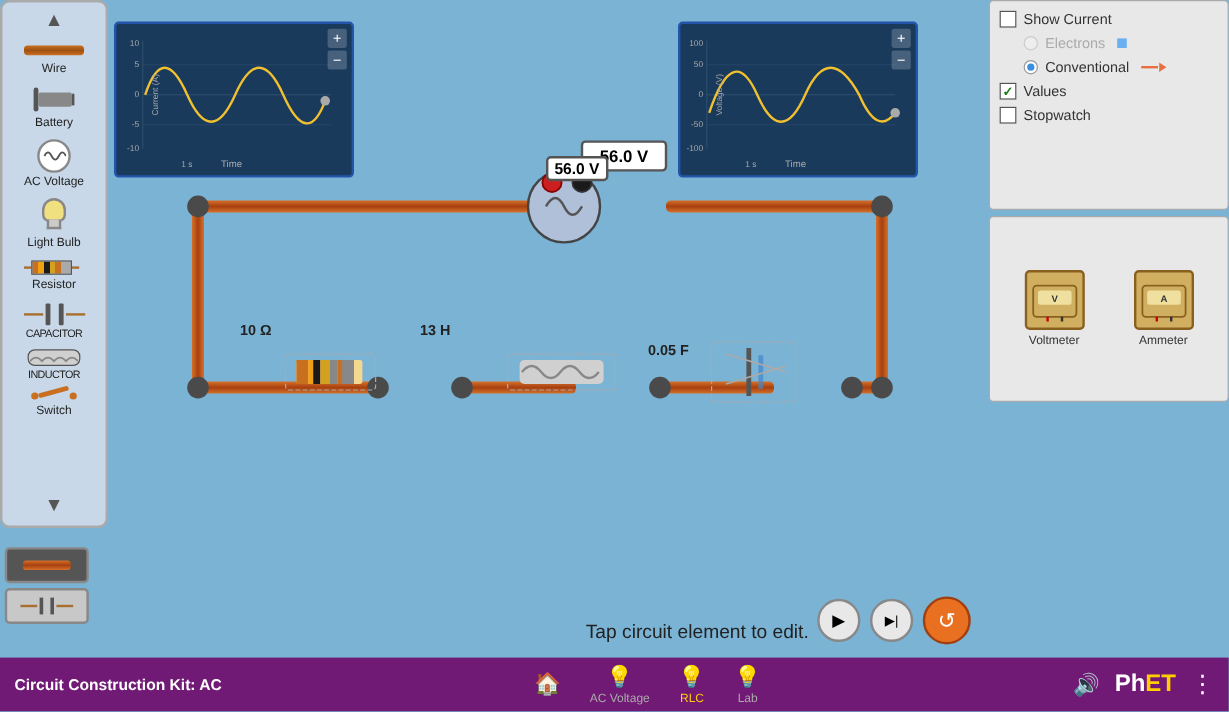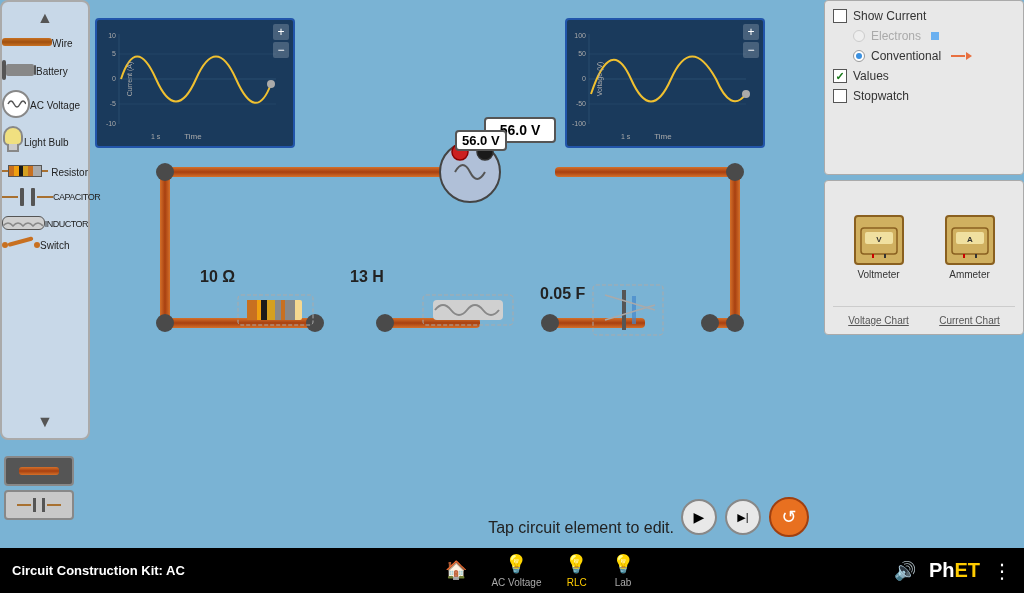--- a/index.html
+++ b/index.html
@@ -32,21 +32,21 @@
       height: 24px;
       display: flex;
       align-items: center;
       justify-content: center;
       cursor: pointer;
       color: #555;
       font-size: 16px;
     }
     .sidebar-item {
       display: flex;
-      flex-direction: row;
+      flex-direction: column;
       align-items: center;
       padding: 4px 0;
       width: 100%;
       cursor: pointer;
     }
     .sidebar-item-label {
       font-size: 10px;
       color: #222;
       text-align: center;
       margin-top: 2px;
@@ -124,21 +124,21 @@
       cursor: pointer;
       background: rgba(255,255,255,0.2);
       width: 16px; height: 16px;
       display: flex; align-items: center; justify-content: center;
       border-radius: 2px;
     }
 
     
     .component-label {
       position: absolute;
-      font-size: 16px;
+      font-size: 12px;
       color: #222;
       font-weight: bold;
     }
 
     
     #controls-panel {
       position: absolute;
       right: 0; top: 0;
       width: 200px;
       height: 175px;
@@ -248,21 +248,21 @@
       color: #555;
       cursor: pointer;
       text-decoration: underline;
     }
 
     
     #status-bar {
       position: absolute;
       bottom: 0; left: 0; right: 0;
       height: 45px;
-      background: #000000;
+      background: #701a75;
       display: flex;
       align-items: center;
       padding: 0 12px;
       gap: 0;
     }
     .status-title {
       color: white;
       font-size: 13px;
       font-weight: bold;
       flex: 0 0 auto;
@@ -639,24 +639,20 @@
           <rect x="2" y="8" width="36" height="26" rx="3" fill="#d0b060" stroke="#8a6020" stroke-width="1.5"></rect>
           <rect x="6" y="12" width="28" height="12" rx="2" fill="#f0e0a0"></rect>
           <text x="20" y="22" fill="#333" font-size="8" text-anchor="middle" font-weight="bold">A</text>
           <line x1="14" y1="34" x2="14" y2="38" stroke="#c00" stroke-width="2"></line>
           <line x1="26" y1="34" x2="26" y2="38" stroke="#333" stroke-width="2"></line>
         </svg>
       </div>
       <span class="instrument-label">Ammeter</span>
     </div>
   </div>
-  <div class="chart-links">
-    <span class="chart-link">Voltage Chart</span>
-    <span class="chart-link">Current Chart</span>
-  </div>
 </div>
 
 <div id="status-msg">
   <span>Tap circuit element to edit.</span>
 </div>
 
 <div id="play-controls">
   <div class="play-btn">
     <span>▶</span>
   </div>

